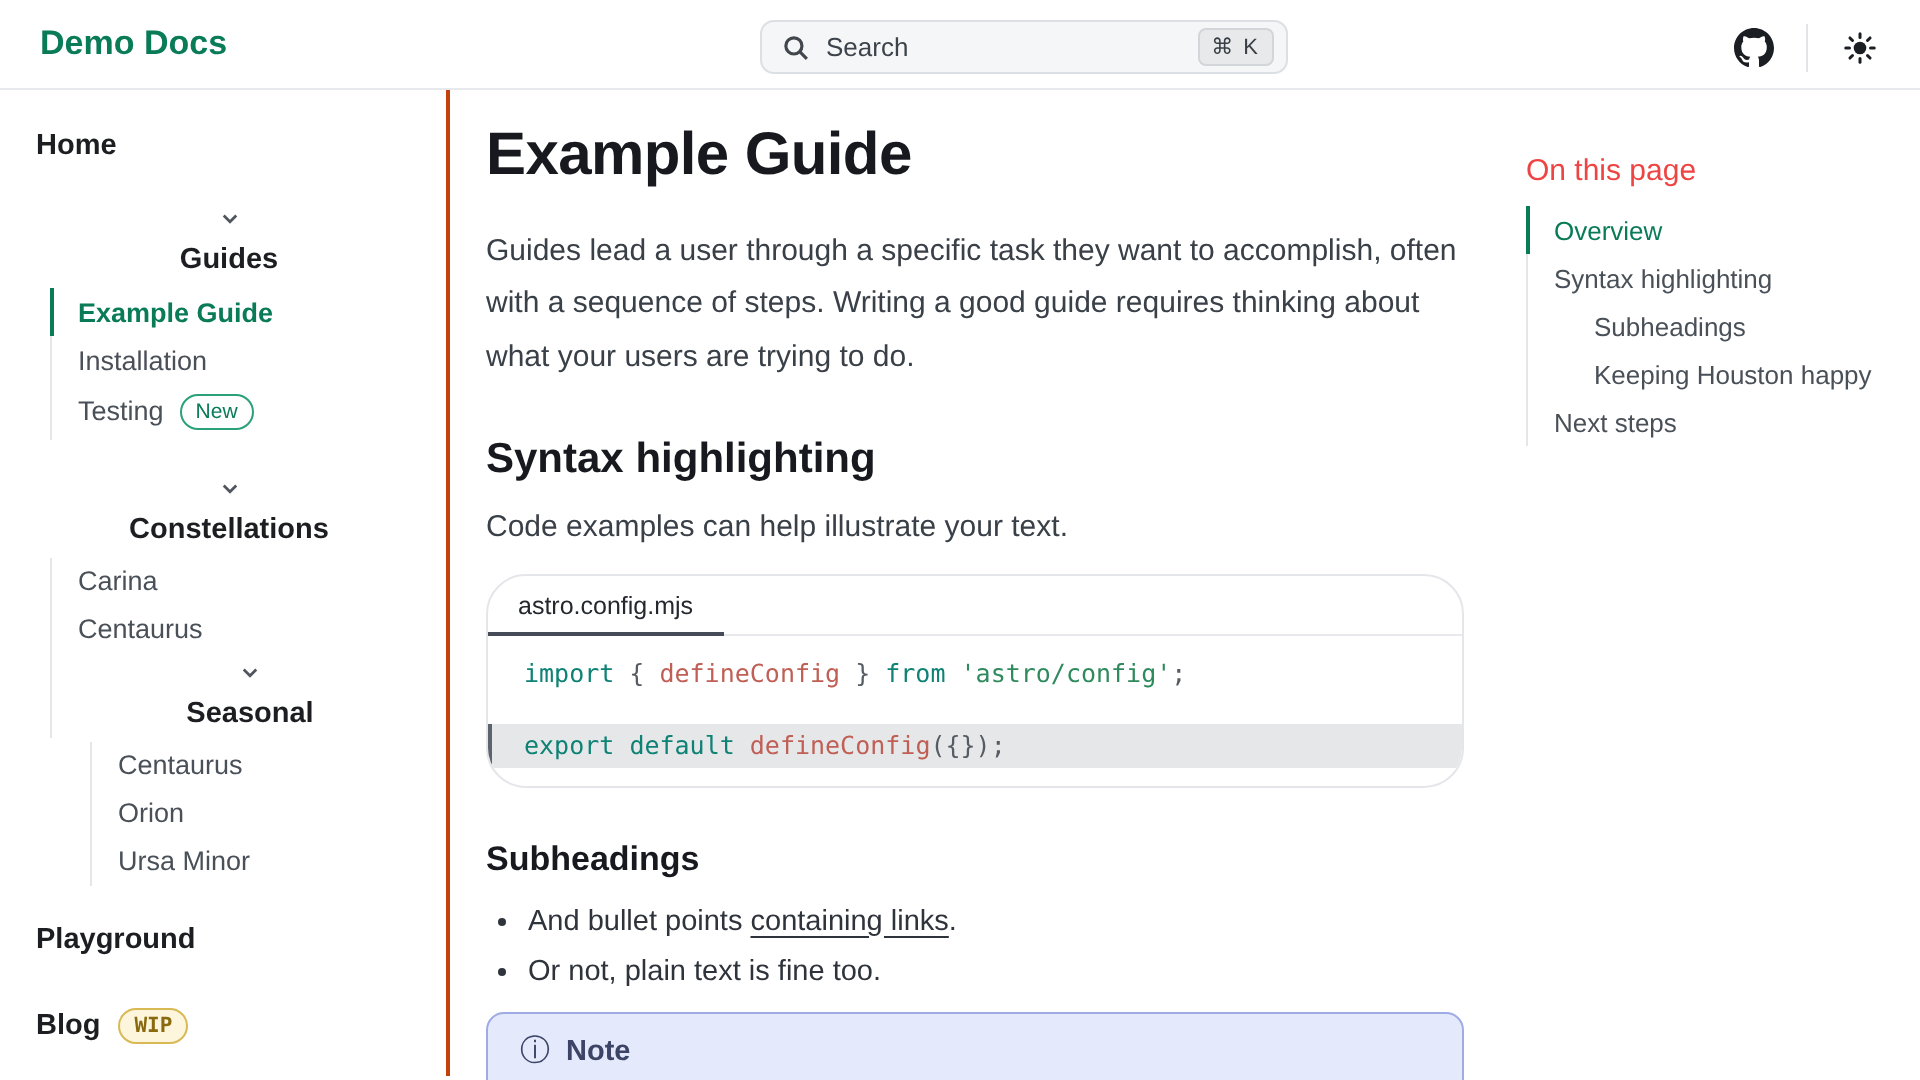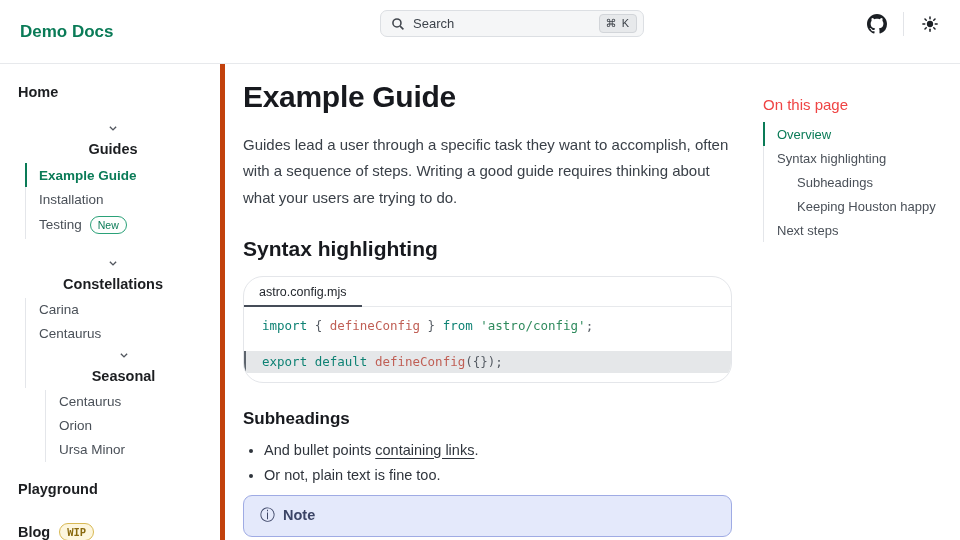--- a/index.html
+++ b/index.html
@@ -1,38 +1,38 @@
 <!DOCTYPE html>
 <html style="--accent: #0a7b57; --codeKeyword: #0e8274; --codeFunction: #c05f55; --codeString: #2f8a5d; --codePunct: #565c64; --noteBg: #e4e9fb; --noteBorder: #9fabe4; --noteText: #3c4566; --wipText: #8a6a0f; --wipBorder: #d8b954; --wipBg: #fdf6dd;"><head>
 <meta charset="utf-8">
 <style>
   * { margin:0; padding:0; box-sizing:border-box; }
   html,body { width:960px; height:540px; overflow:hidden; background:#ffffff;
     font-family:"Liberation Sans", sans-serif; color:#17191e; }
 
   
-  .header { position:relative; height:64px; border-bottom:1px solid #e7e9ec;
+  .header { position:relative; height:45px; border-bottom:1px solid #e7e9ec;
     display:flex; align-items:center; padding:0 20px; background:#fff; }
   .logo { font-size:17px; font-weight:700; color:var(--accent); cursor:pointer; }
   .searchbar { position:absolute; left:380px; top:10px; width:264px; height:27px;
     background:#f5f6f7; border:1px solid #dcdfe3; border-radius:7px;
     display:flex; align-items:center; padding:0 6px 0 10px; cursor:pointer; }
   .searchbar .mag { display:flex; align-items:center; margin-right:8px; color:#42474e; }
   .search-ph { font-size:13px; color:#3d434b; flex:1; }
   .kbd { font-size:11px; color:#3a3f46; background:#e7e9eb; border:1px solid #d2d5d9;
     border-radius:4px; padding:2px 6px; letter-spacing:1px; }
   .header-right { position:absolute; right:18px; top:0; height:47px;
     display:flex; align-items:center; gap:14px; }
   .icon-btn { display:flex; align-items:center; justify-content:center; width:24px; height:24px;
     color:#1b1f24; cursor:pointer; }
   .vdiv { width:1px; height:24px; background:#e2e4e8; }
 
   
   .layout { display:flex; height:493px; }
-  .sidebar { width:225px; border-right:5px solid #c2410c; padding:16px 12px 0 18px; flex:none; }
+  .sidebar { width:225px; border-right:2px solid #c2410c; padding:16px 12px 0 18px; flex:none; }
   .main { width:489px; margin-left:18px; padding-top:16px; flex:none; }
   .toc { flex:1; padding:32px 10px 0 31px; }
 
   
   .side-link { font-size:14.5px; font-weight:600; color:#1c1e21; padding:4px 0; cursor:pointer; }
   .side-section { margin-top:15px; }
   .group-label { display:flex; align-items:center; gap:8px; font-size:14.5px; font-weight:600;
     color:#1c1e21; padding:4px 0; cursor:pointer;flex-direction:column; }
   .chev { display:flex; color:#51565e; }
   .group-items { margin-left:7px; margin-top:2px; }
@@ -193,20 +193,21 @@
         <span class="badge badge-wip">WIP</span>
       </div>
     </div>
   </nav>
 
   <main class="main">
     <h1 class="page-title">Example Guide</h1>
     <p class="intro">Guides lead a user through a specific task they want to accomplish, often with a sequence of steps. Writing a good guide requires thinking about what your users are trying to do.</p>
 
     <h2 class="sec">Syntax highlighting</h2>
+    <p class="sec-p">Code examples can help illustrate your text.</p>
 
     <div class="codeblock">
       <div class="tabbar">
         <span class="tab">astro.config.mjs</span>
       </div>
       <div class="codebody">
         <div class="code-line"><span class="tk-kw">import</span><span class="tk-pn"> { </span><span class="tk-fn">defineConfig</span><span class="tk-pn"> } </span><span class="tk-kw">from</span><span class="tk-pn"> </span><span class="tk-str">'astro/config'</span><span class="tk-pn">;</span></div>
         <div class="code-line empty"></div>
         <div class="code-line hl"><span class="tk-kw">export</span><span class="tk-pn"> </span><span class="tk-kw">default</span><span class="tk-pn"> </span><span class="tk-fn">defineConfig</span><span class="tk-pn">({});</span></div>
       </div>

